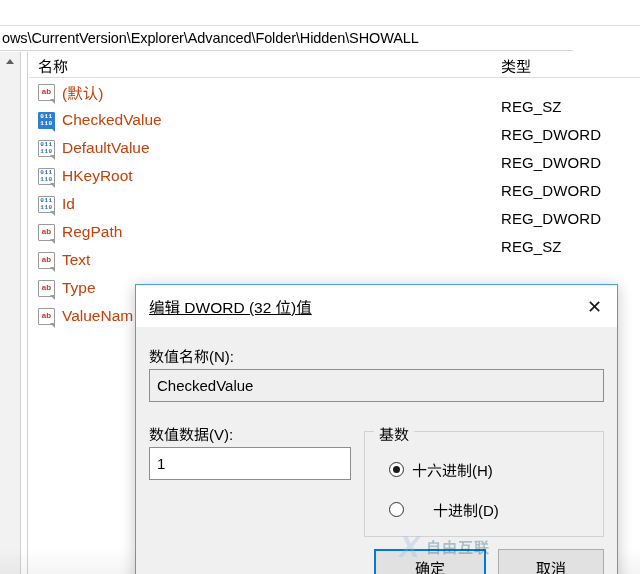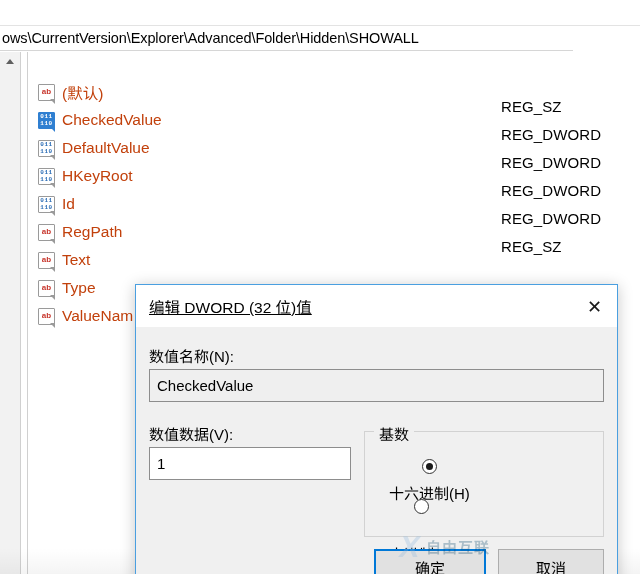--- a/index.html
+++ b/index.html
@@ -303,21 +303,20 @@
     color: #000000;
   }
   .radio-row {
     position: absolute;
     display: flex;
     align-items: center;
     gap: 8px;
     font-size: 15px;
     color: #000000;
     white-space: nowrap;
-    flex-direction: column;
   }
   #radio-hex { left: 253px; top: 132px; }
   #radio-dec { left: 253px; top: 172px; gap: 29px; }
   .radio-mark {
     width: 15px; height: 15px;
     border-radius: 50%;
     border: 1px solid #333333;
     background: #ffffff;
     box-sizing: border-box;
     display: flex;
@@ -406,20 +405,24 @@
     <div class="tree-scrollbar">
       <div class="sb-up-btn">
         <span class="sb-arrow"></span>
       </div>
     </div>
 
     <div class="pane-divider"></div>
 
     <div class="listview">
 
+      <div class="lv-header">
+        <span class="lv-col-name">名称</span>
+        <span class="lv-col-type">类型</span>
+      </div>
 
       <div class="lv-rows">
 
         <div class="lv-row">
           <span class="lv-name-cell">
             <span class="regicon sz">
                 <span class="glyph">ab</span>
               </span>
             <span class="lv-label">(默认)</span>
           </span>

